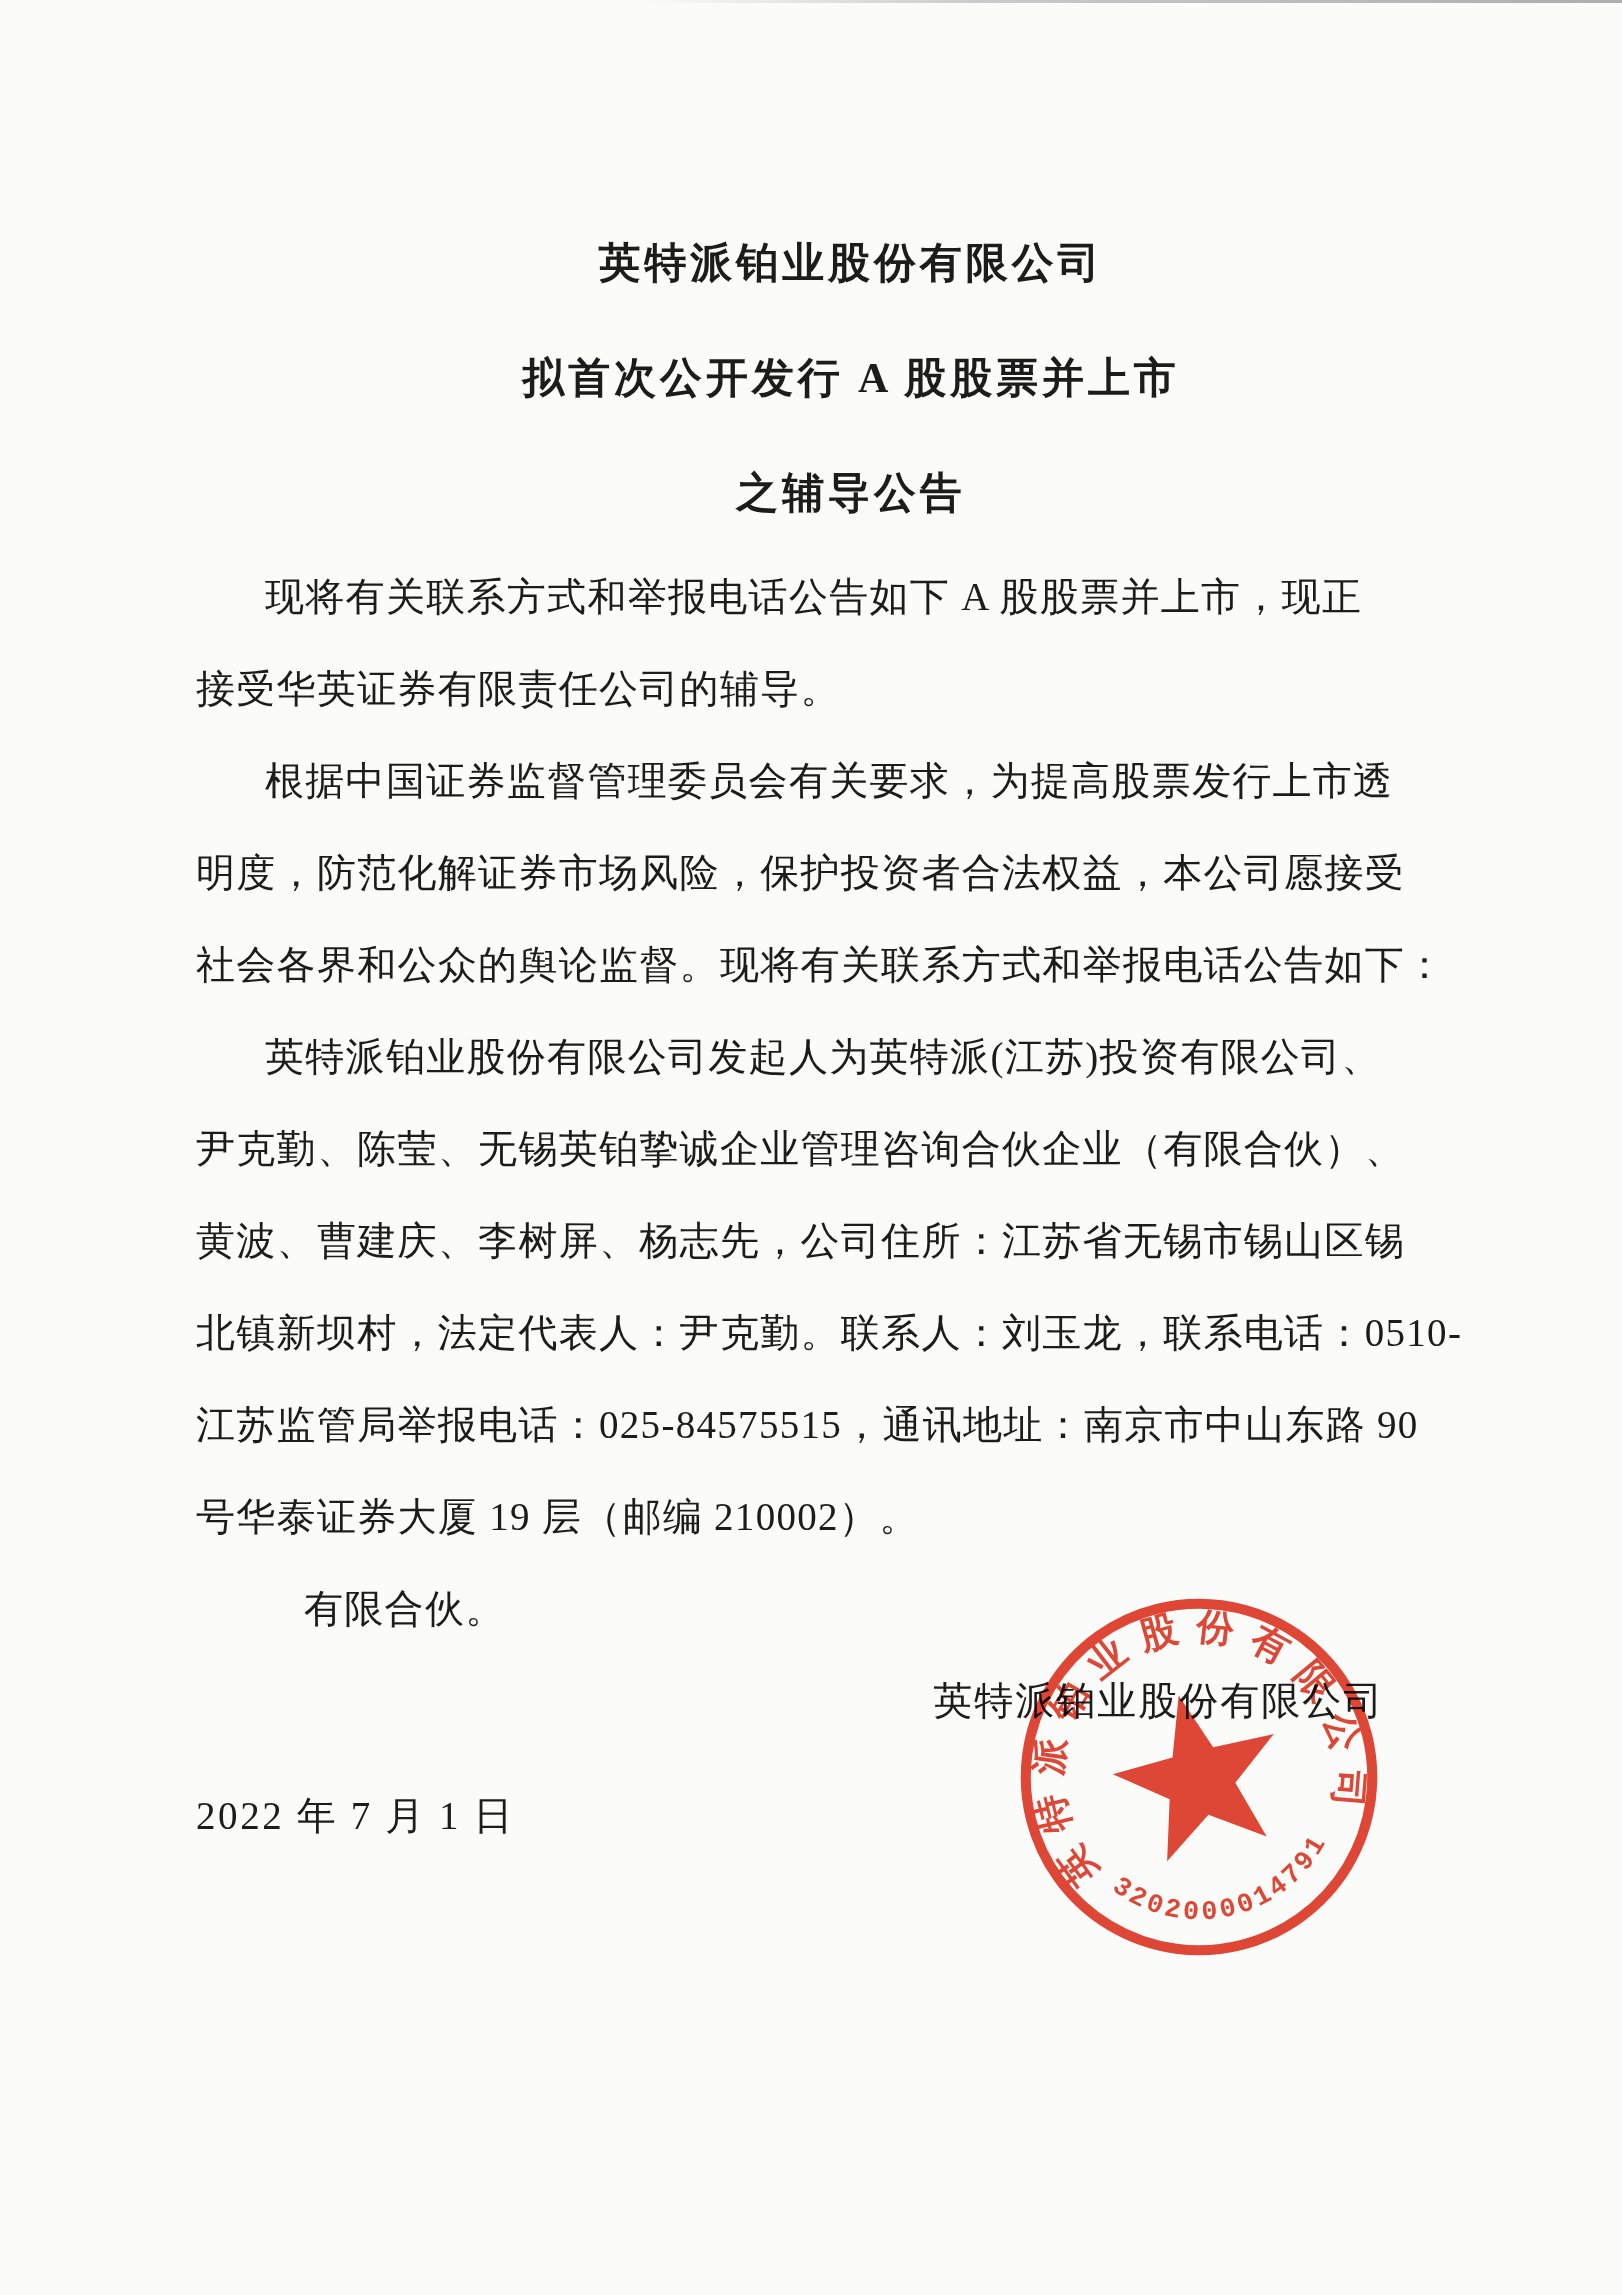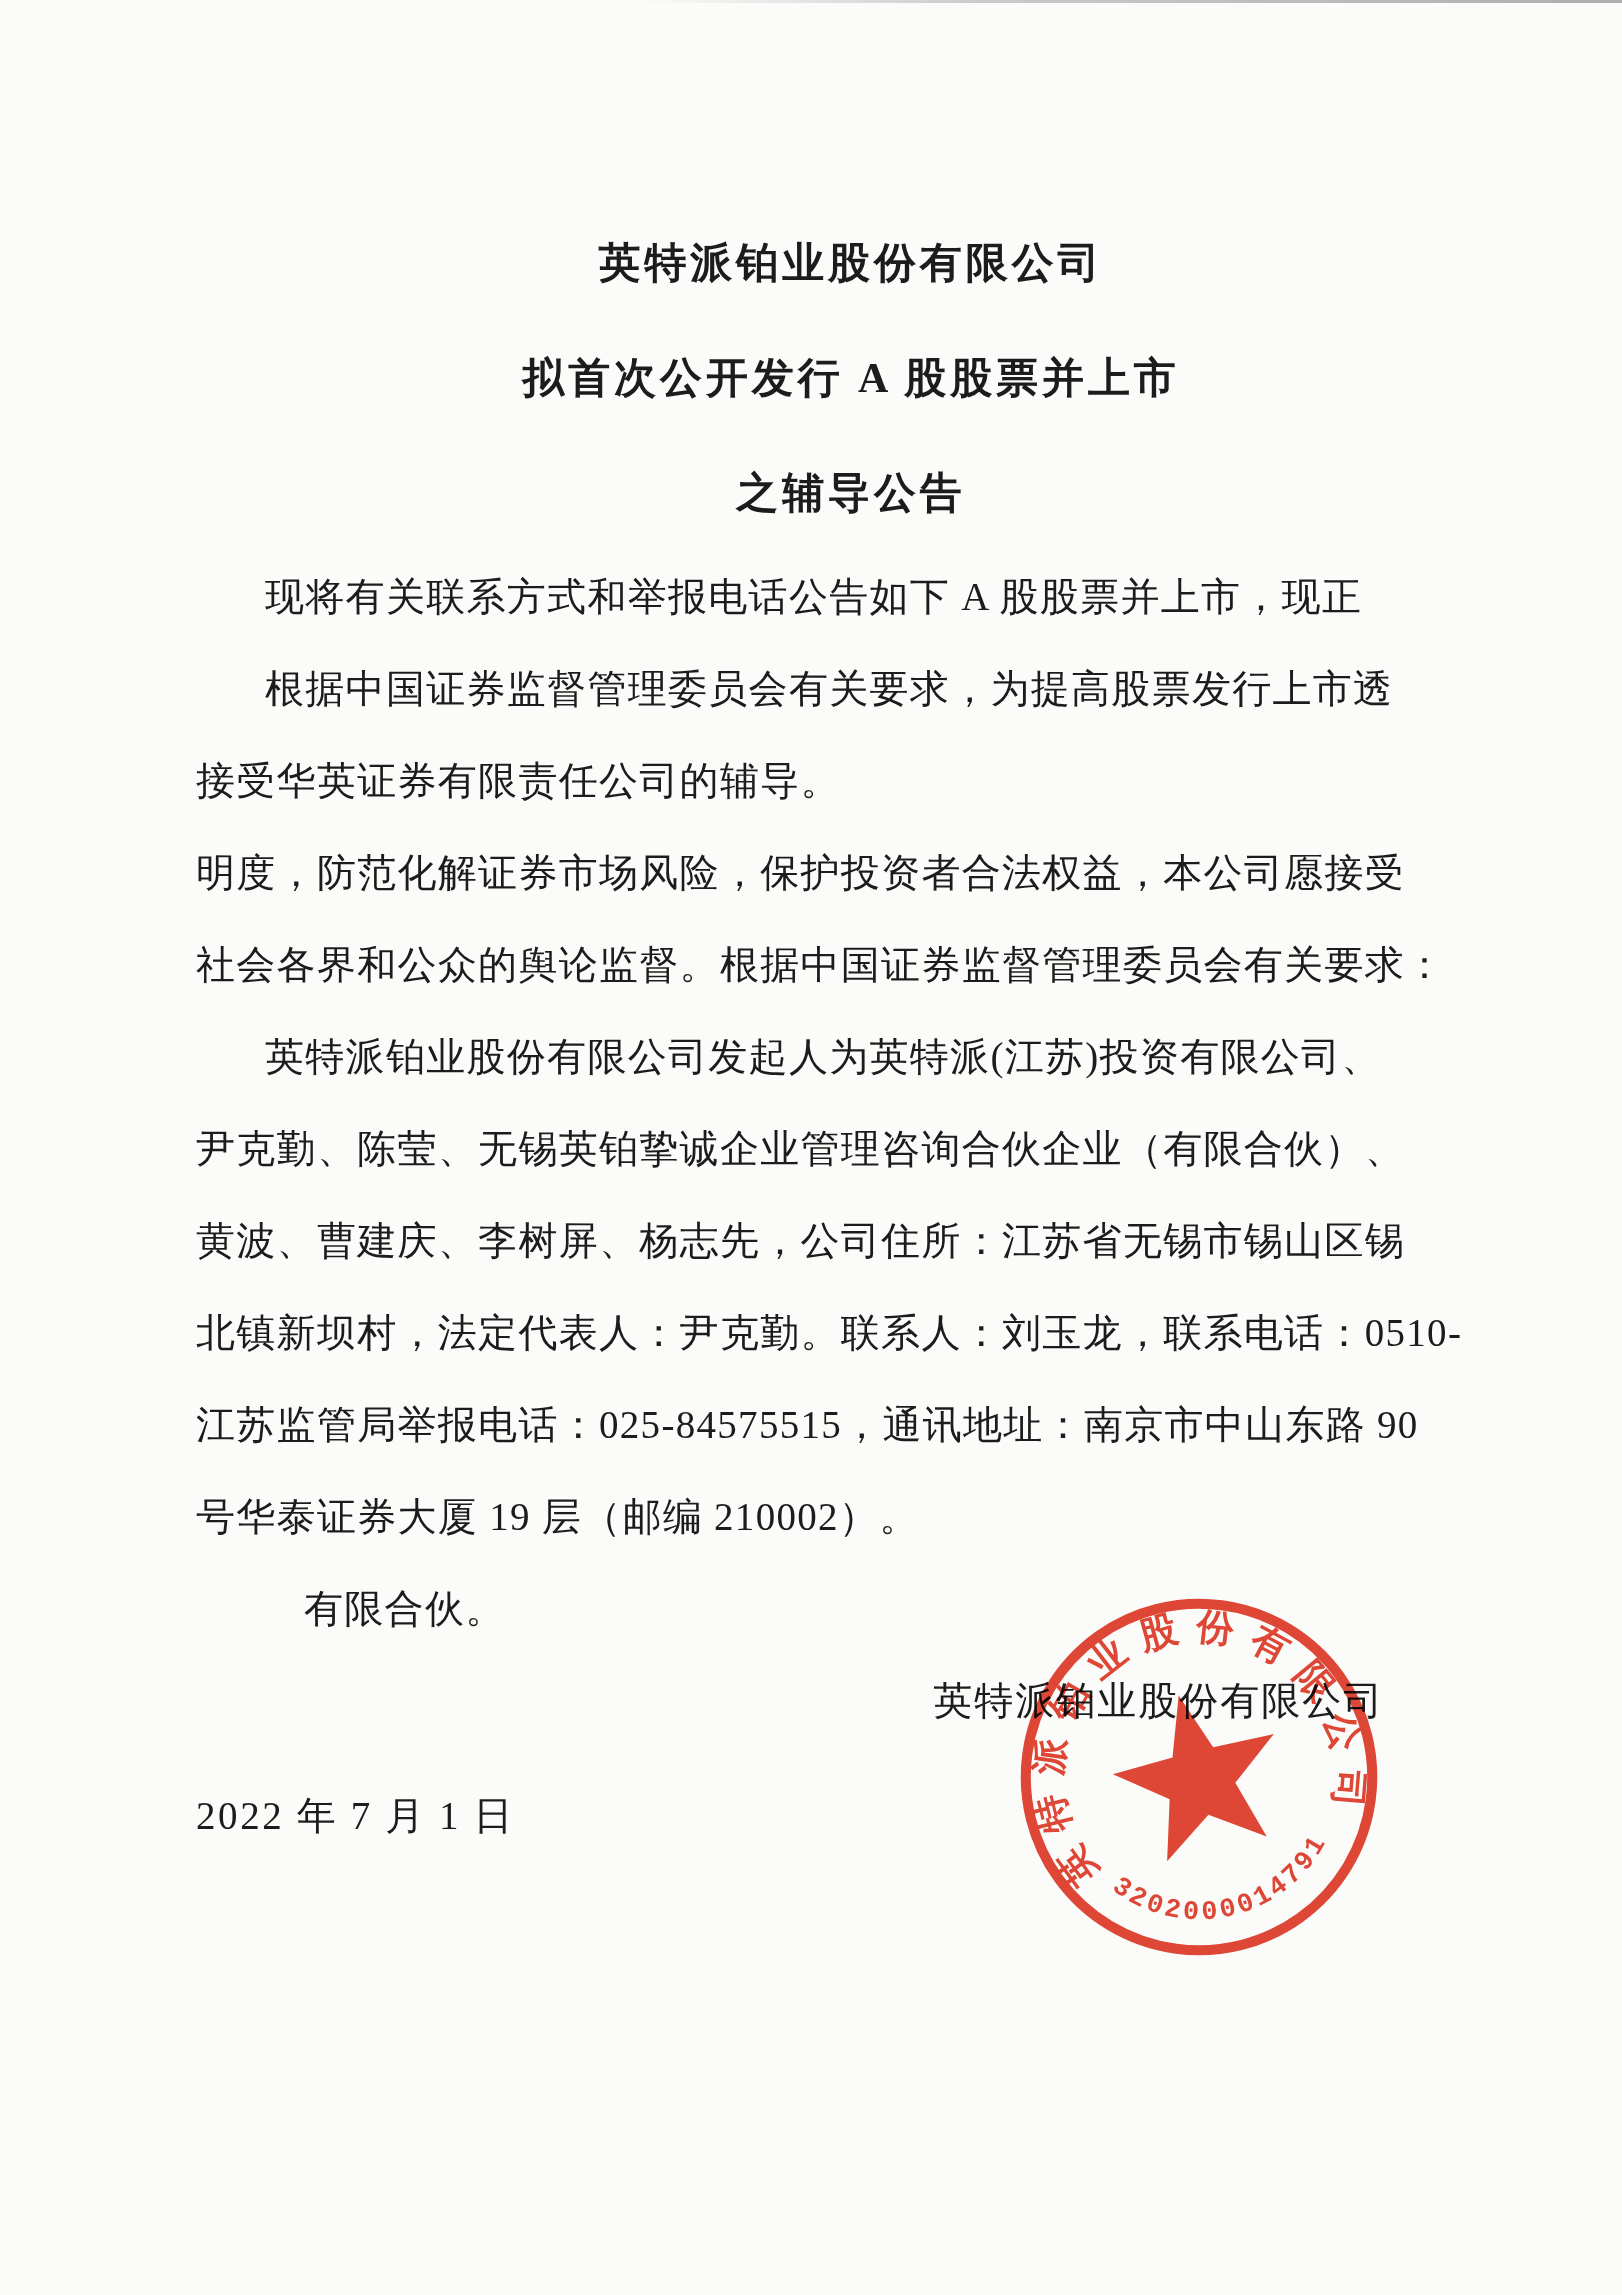--- a/index.html
+++ b/index.html
@@ -76,25 +76,25 @@
     </g>
   </svg>
 
   <div class="content">
 
     <div class="title-line">英特派铂业股份有限公司</div>
     <div class="title-line">拟首次公开发行 A 股股票并上市</div>
     <div class="title-line">之辅导公告</div>
 
     <div class="body-line indent">现将有关联系方式和举报电话公告如下 A 股股票并上市，现正</div>
+    <div class="body-line">接受华英证券有限责任公司的辅导。</div>
+
     <div class="body-line indent">根据中国证券监督管理委员会有关要求，为提高股票发行上市透</div>
-
-    <div class="body-line">接受华英证券有限责任公司的辅导。</div>
     <div class="body-line">明度，防范化解证券市场风险，保护投资者合法权益，本公司愿接受</div>
-    <div class="body-line">社会各界和公众的舆论监督。根据中国证券监督管理委员会有关要求：</div>
+    <div class="body-line">社会各界和公众的舆论监督。现将有关联系方式和举报电话公告如下：</div>
 
     <div class="body-line indent">英特派铂业股份有限公司发起人为英特派(江苏)投资有限公司、</div>
     <div class="body-line">尹克勤、陈莹、无锡英铂挚诚企业管理咨询合伙企业（有限合伙）、</div>
     <div class="body-line">黄波、曹建庆、李树屏、杨志先，公司住所：江苏省无锡市锡山区锡</div>
     <div class="body-line">北镇新坝村，法定代表人：尹克勤。联系人：刘玉龙，联系电话：0510-</div>
     <div class="body-line">江苏监管局举报电话：025-84575515，通讯地址：南京市中山东路 90</div>
     <div class="body-line">号华泰证券大厦 19 层（邮编 210002）。</div>
 
     <div class="body-line indent2">有限合伙。</div>
 

